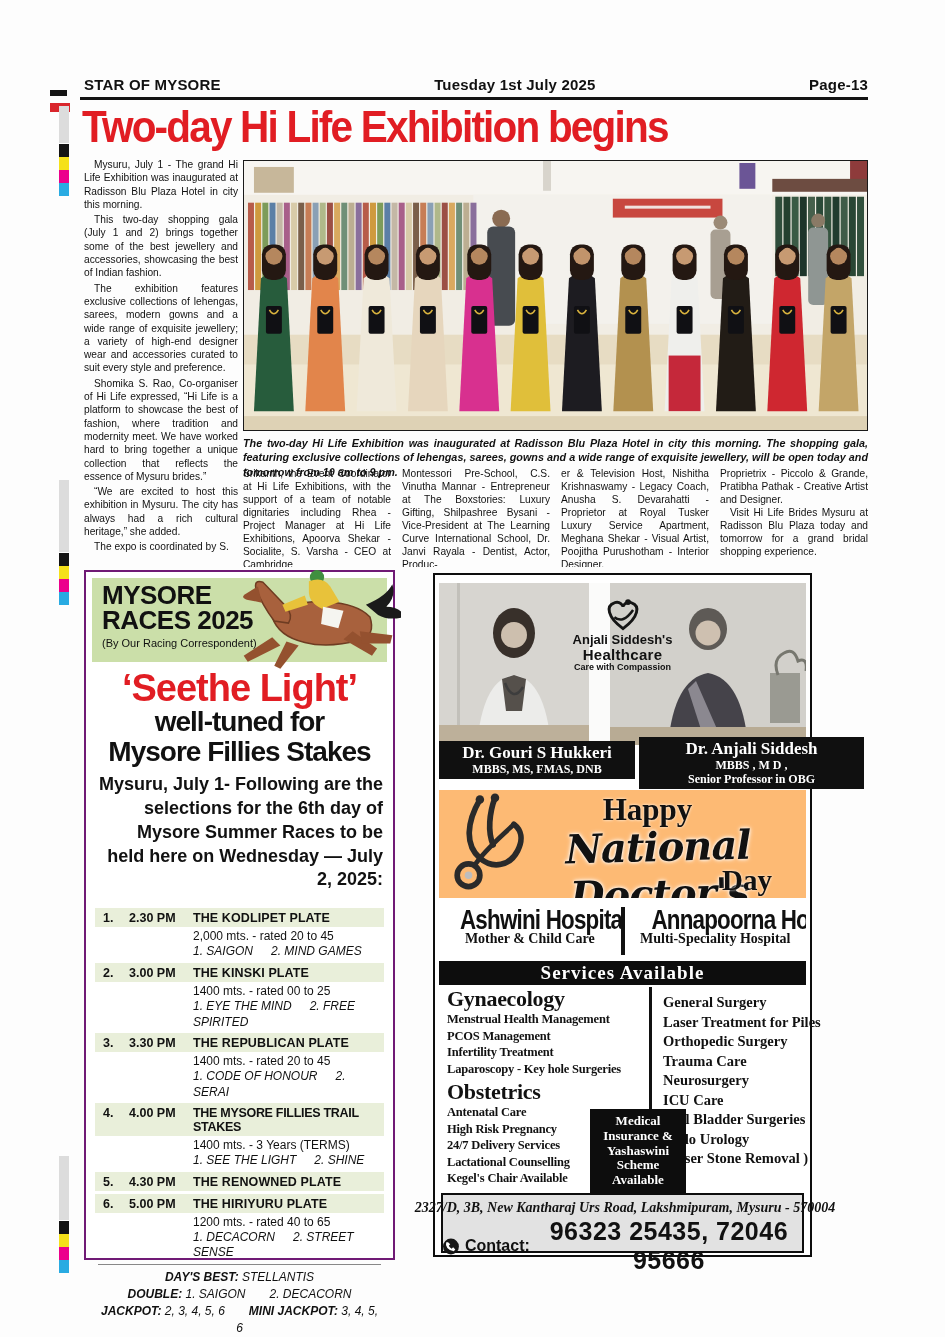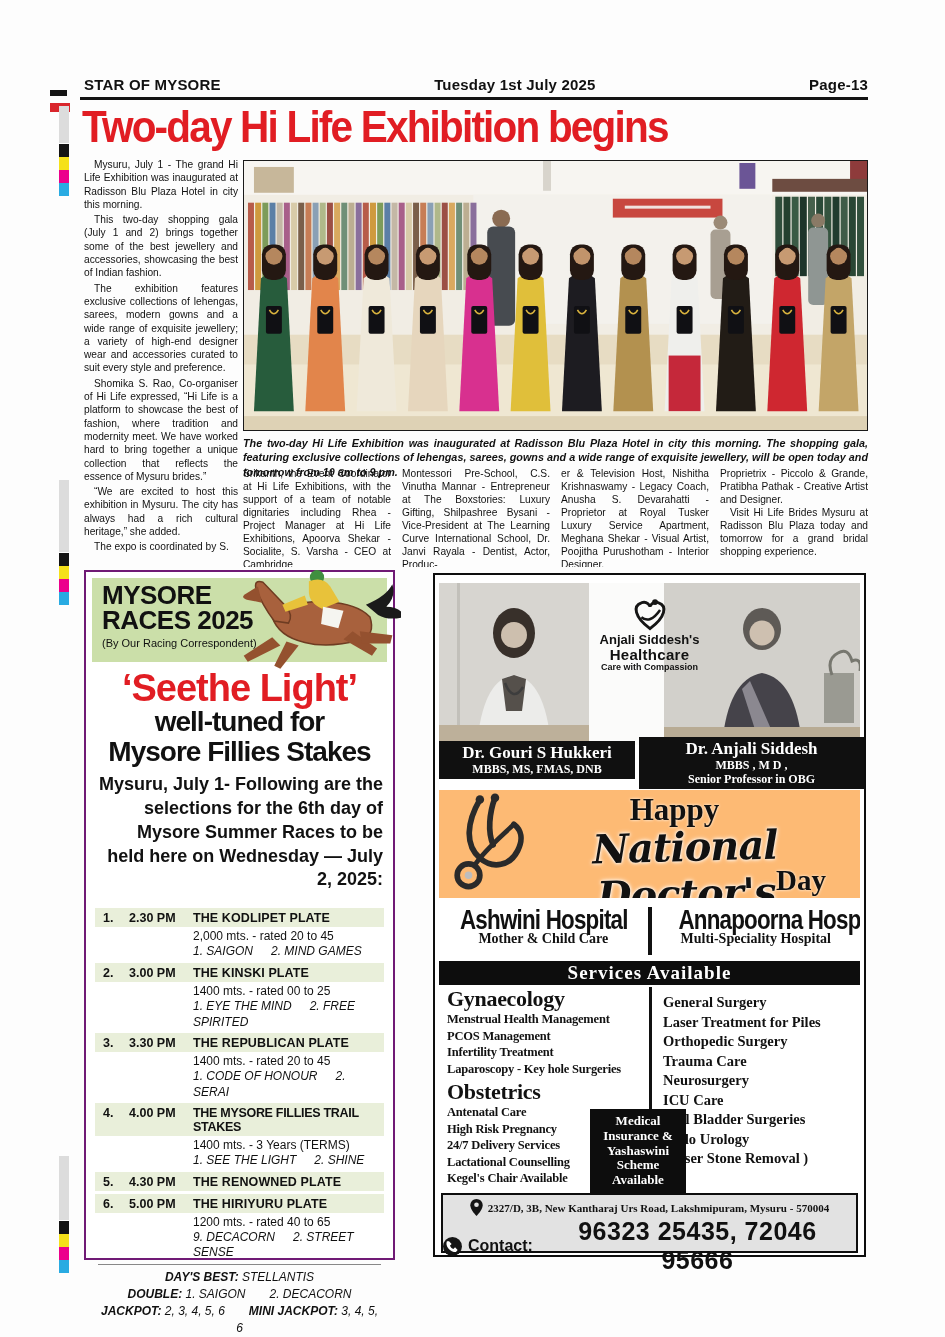--- a/index.html
+++ b/index.html
@@ -55,21 +55,21 @@
   .race-body{margin-left:98px;font-size:12px;line-height:1.28;padding-top:2px;}
   .race-picks{font-style:italic;}
   .race-picks .p2{margin-left:18px;}
   .bets{border-top:1.5px solid #888;margin:3px 12px 0;padding-top:4px;font-size:12px;font-style:italic;
         text-align:center;line-height:1.42;}
   .bets b{font-weight:bold;}
   .bgap{display:inline-block;width:24px;}
   .bet-last{display:flex;justify-content:space-between;}
 
   
-  .ad{position:absolute;left:433px;top:573px;width:433px;height:684px;border:2px solid #0d0d0d;
+  .ad{position:absolute;left:433px;top:573px;width:379px;height:684px;border:2px solid #0d0d0d;
       box-sizing:border-box;background:#fff;}
   .ad-photos{position:absolute;left:4px;right:4px;top:8px;height:162px;background:#fbfbfa;}
   .ph{position:absolute;top:0;height:162px;}
   .ph-l{left:0;width:150px;}
   .ph-r{right:0;width:196px;}
   .clinic-logo{position:absolute;left:50%;transform:translateX(-50%);top:22px;width:160px;text-align:center;
                line-height:1.05;}
   .cl-1{font-size:13px;font-weight:bold;}
   .cl-2{font-size:15px;font-weight:bold;letter-spacing:.3px;}
   .cl-3{font-size:9px;font-weight:bold;margin-top:1px;}
@@ -104,22 +104,22 @@
   .svc-i{font-size:12.5px;line-height:16.5px;white-space:nowrap;letter-spacing:-.2px;}
   .svc-left .svc-h + .svc-i{margin-top:1px;}
   .svc-div{position:absolute;left:214px;top:412px;width:3px;height:122px;background:#111;}
   .svc-right{position:absolute;left:228px;top:418px;width:200px;font-family:"Liberation Serif",serif;
              font-weight:bold;font-size:14.5px;line-height:19.5px;white-space:nowrap;}
   .ins-box{position:absolute;left:146px;top:534px;width:92px;background:#0d0d0d;color:#fff;
            text-align:center;font-family:"Liberation Serif",serif;font-weight:bold;font-size:13px;
            line-height:14.8px;padding:5px 2px;box-sizing:content-box;margin-left:9px;}
   .addr{position:absolute;left:6px;right:6px;top:618px;height:60px;background:#e2e2e2;
         border:2px solid #0d0d0d;box-sizing:border-box;text-align:center;}
-  .addr-line{margin-top:4px;font-family:"Liberation Serif",serif;font-weight:bold;font-size:11px;
-             white-space:nowrap;display:flex;align-items:center;justify-content:center;gap:5px;}
+  .addr-line{margin-top:4px;font-family:"Liberation Serif",serif;font-weight:bold;font-size:14px;
+             white-space:nowrap;display:flex;align-items:center;justify-content:center;gap:5px;font-style:italic;}
   .contact-line{display:flex;align-items:center;justify-content:center;gap:6px;margin-top:1px;}
   .c-label{font-size:16px;font-weight:bold;}
   .c-phones{font-size:25px;font-weight:bold;letter-spacing:.5px;}
   .icon-svg{display:inline-block;vertical-align:middle;}
 </style>
 </head>
 <body>
 
 <div class="page">
 
@@ -426,21 +426,21 @@
       </div>
     </div>
     <div class="race">
       <div class="race-head">
         <span class="race-no">6.</span>
         <span class="race-time">5.00 PM</span>
         <span class="race-name">THE HIRIYURU PLATE</span>
       </div>
       <div class="race-body">
         <div>1200 mts. -  rated 40 to 65</div>
-        <div class="race-picks"><span>9. DECACORN</span><span class="p2">2. STREET SENSE</span></div>
+        <div class="race-picks"><span>1. DECACORN</span><span class="p2">2. STREET SENSE</span></div>
       </div>
     </div>
 
     <div class="bets">
       <div><b>DAY'S BEST:</b> <span>STELLANTIS</span></div>
       <div><b>DOUBLE:</b> <span>1. SAIGON</span><span class="bgap"></span><span>2. DECACORN</span></div>
       <div><b>JACKPOT:</b> <span>2, 3, 4, 5, 6</span><span class="bgap"></span><b>MINI JACKPOT:</b> <span>3, 4, 5, 6</span></div>
       <div><b>I TREBLE:</b> <span>1, 2, 3</span><span class="bgap"></span><b>II TREBLE:</b> <span>4, 5, 6</span></div>
       <div class="bet-last">
         <span><b>EXACTAS:</b> <span>1 to 6</span></span>

